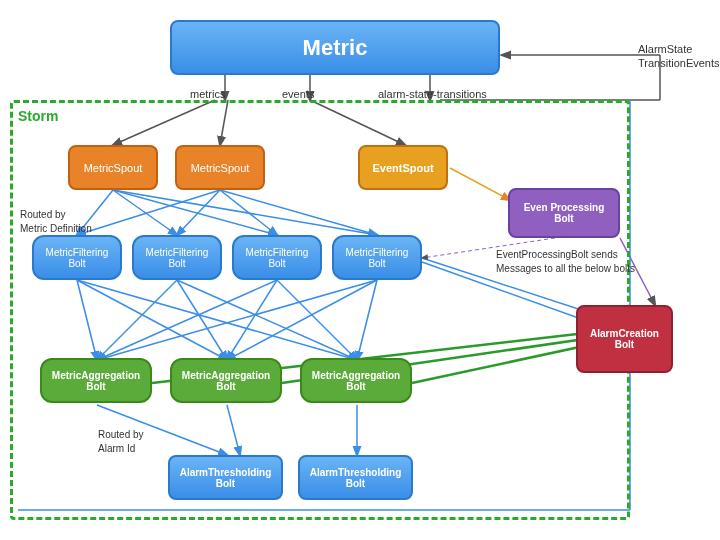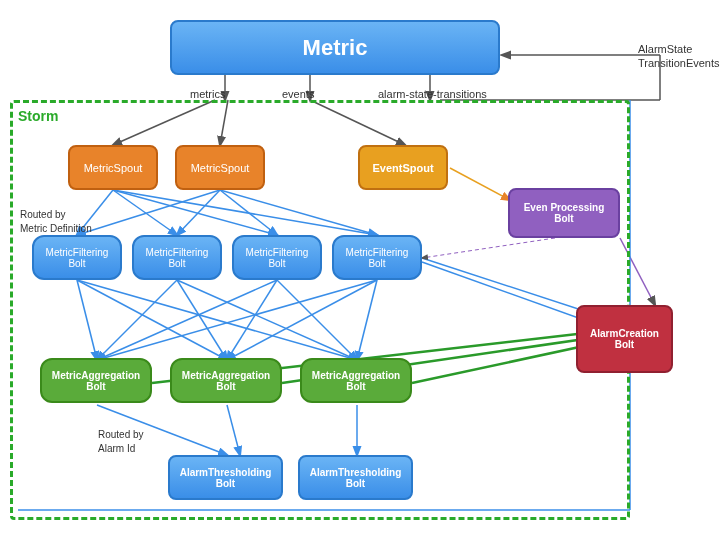--- a/index.html
+++ b/index.html
@@ -307,20 +307,21 @@
 
   <div class="annotation" style="left:20px;top:208px">Routed by<br>Metric Definition</div>
 
   <div class="filter-box" style="left:32px;top:235px;width:90px;height:45px">MetricFiltering<br>Bolt</div>
   <div class="filter-box" style="left:132px;top:235px;width:90px;height:45px">MetricFiltering<br>Bolt</div>
   <div class="filter-box" style="left:232px;top:235px;width:90px;height:45px">MetricFiltering<br>Bolt</div>
   <div class="filter-box" style="left:332px;top:235px;width:90px;height:45px">MetricFiltering<br>Bolt</div>
 
   <div class="event-proc-box" style="left:508px;top:188px;width:112px;height:50px">Even Processing<br>Bolt</div>
 
+  <div class="annotation" style="left:496px;top:248px">EventProcessingBolt sends<br>Messages to all the below bolts</div>
 
   <div class="alarm-creation-box" style="left:576px;top:305px;width:97px;height:68px">AlarmCreation<br>Bolt</div>
 
   <div class="agg-box" style="left:40px;top:358px;width:112px;height:45px">MetricAggregation<br>Bolt</div>
   <div class="agg-box" style="left:170px;top:358px;width:112px;height:45px">MetricAggregation<br>Bolt</div>
   <div class="agg-box" style="left:300px;top:358px;width:112px;height:45px">MetricAggregation<br>Bolt</div>
 
   <div class="annotation" style="left:98px;top:428px">Routed by<br>Alarm Id</div>
 
   <div class="thresh-box" style="left:168px;top:455px;width:115px;height:45px">AlarmThresholding<br>Bolt</div>

